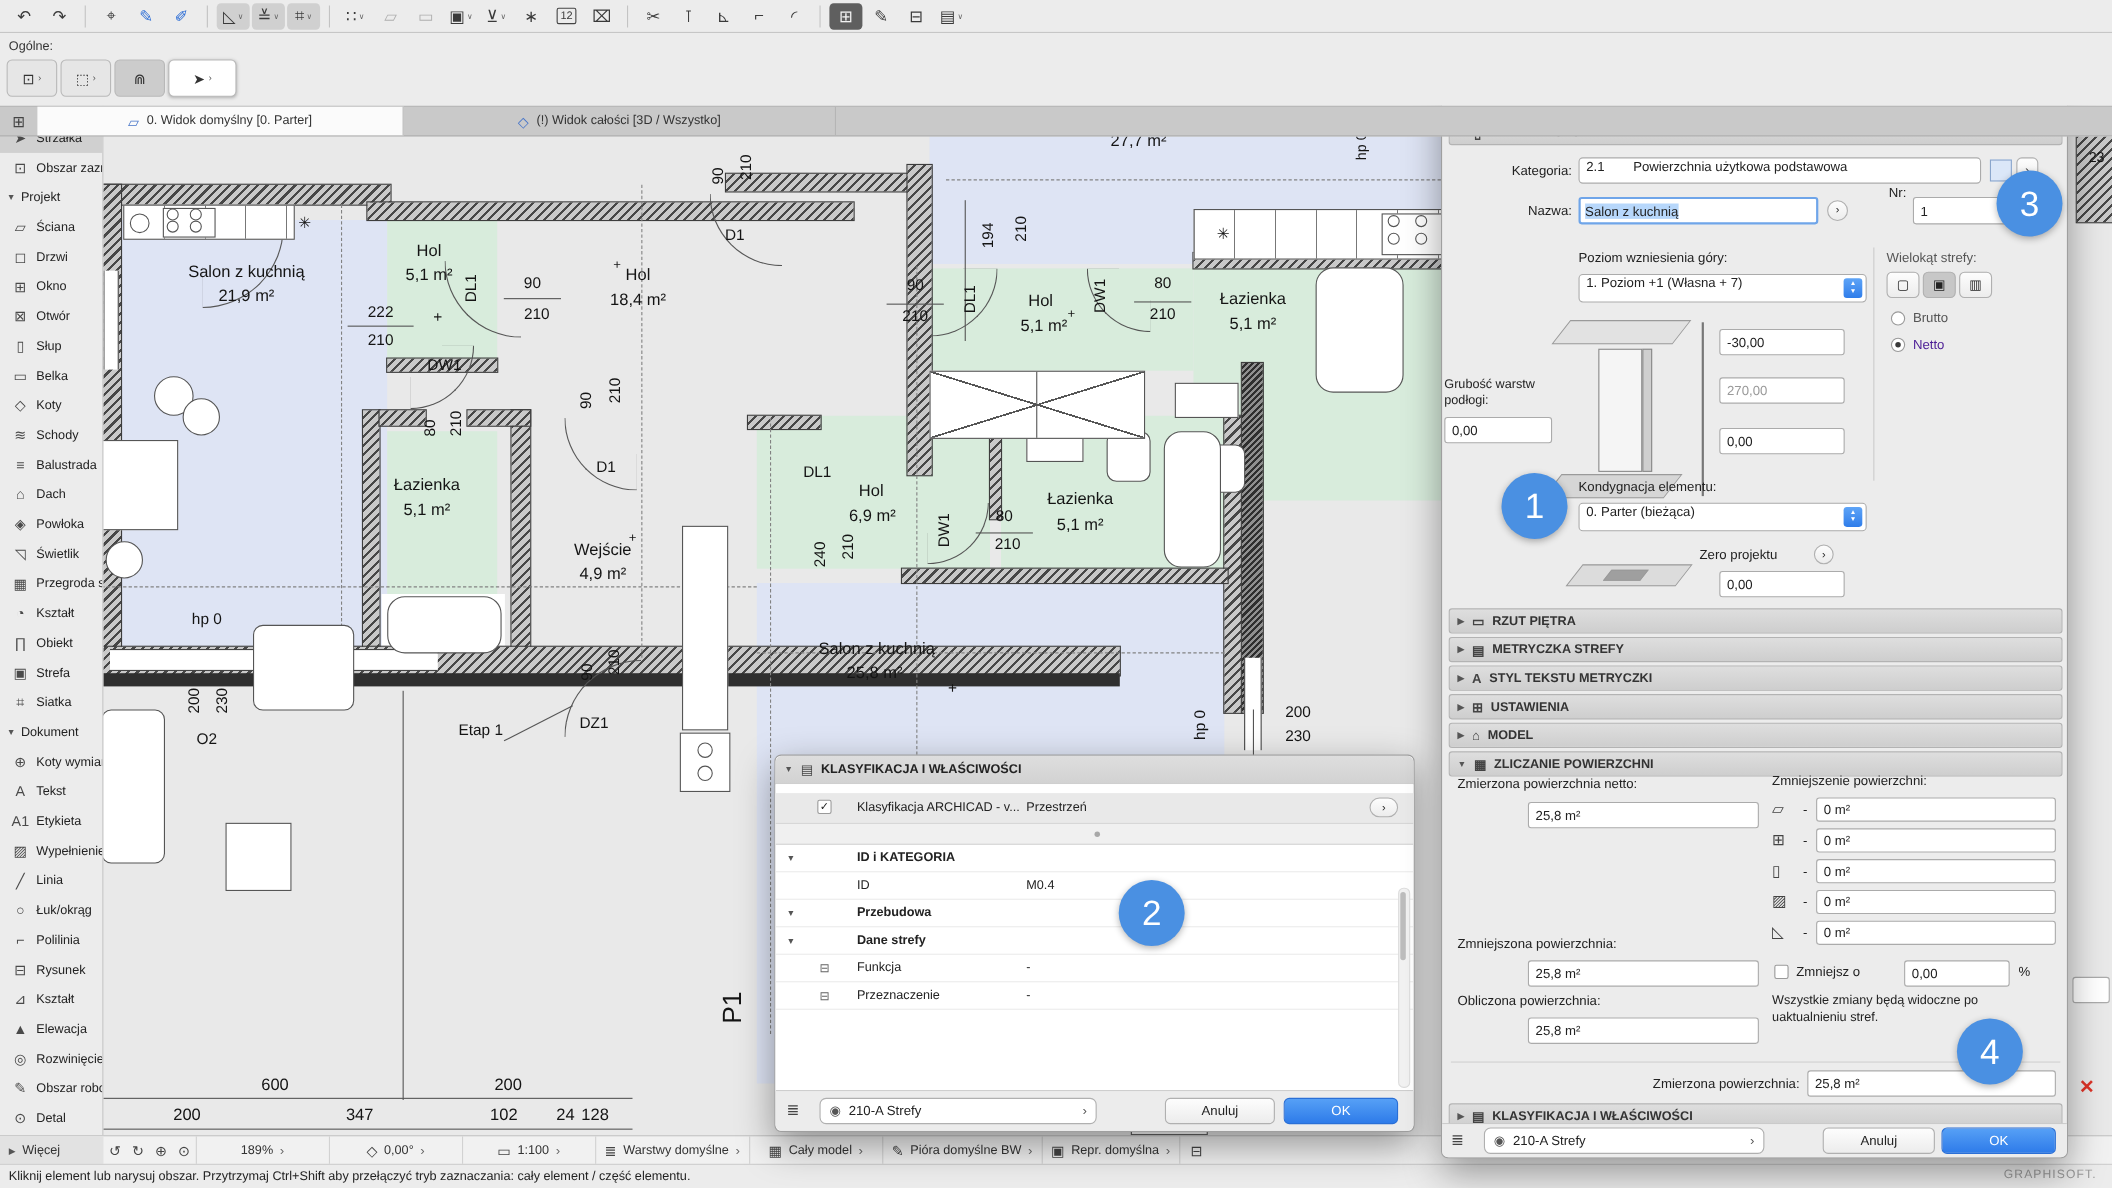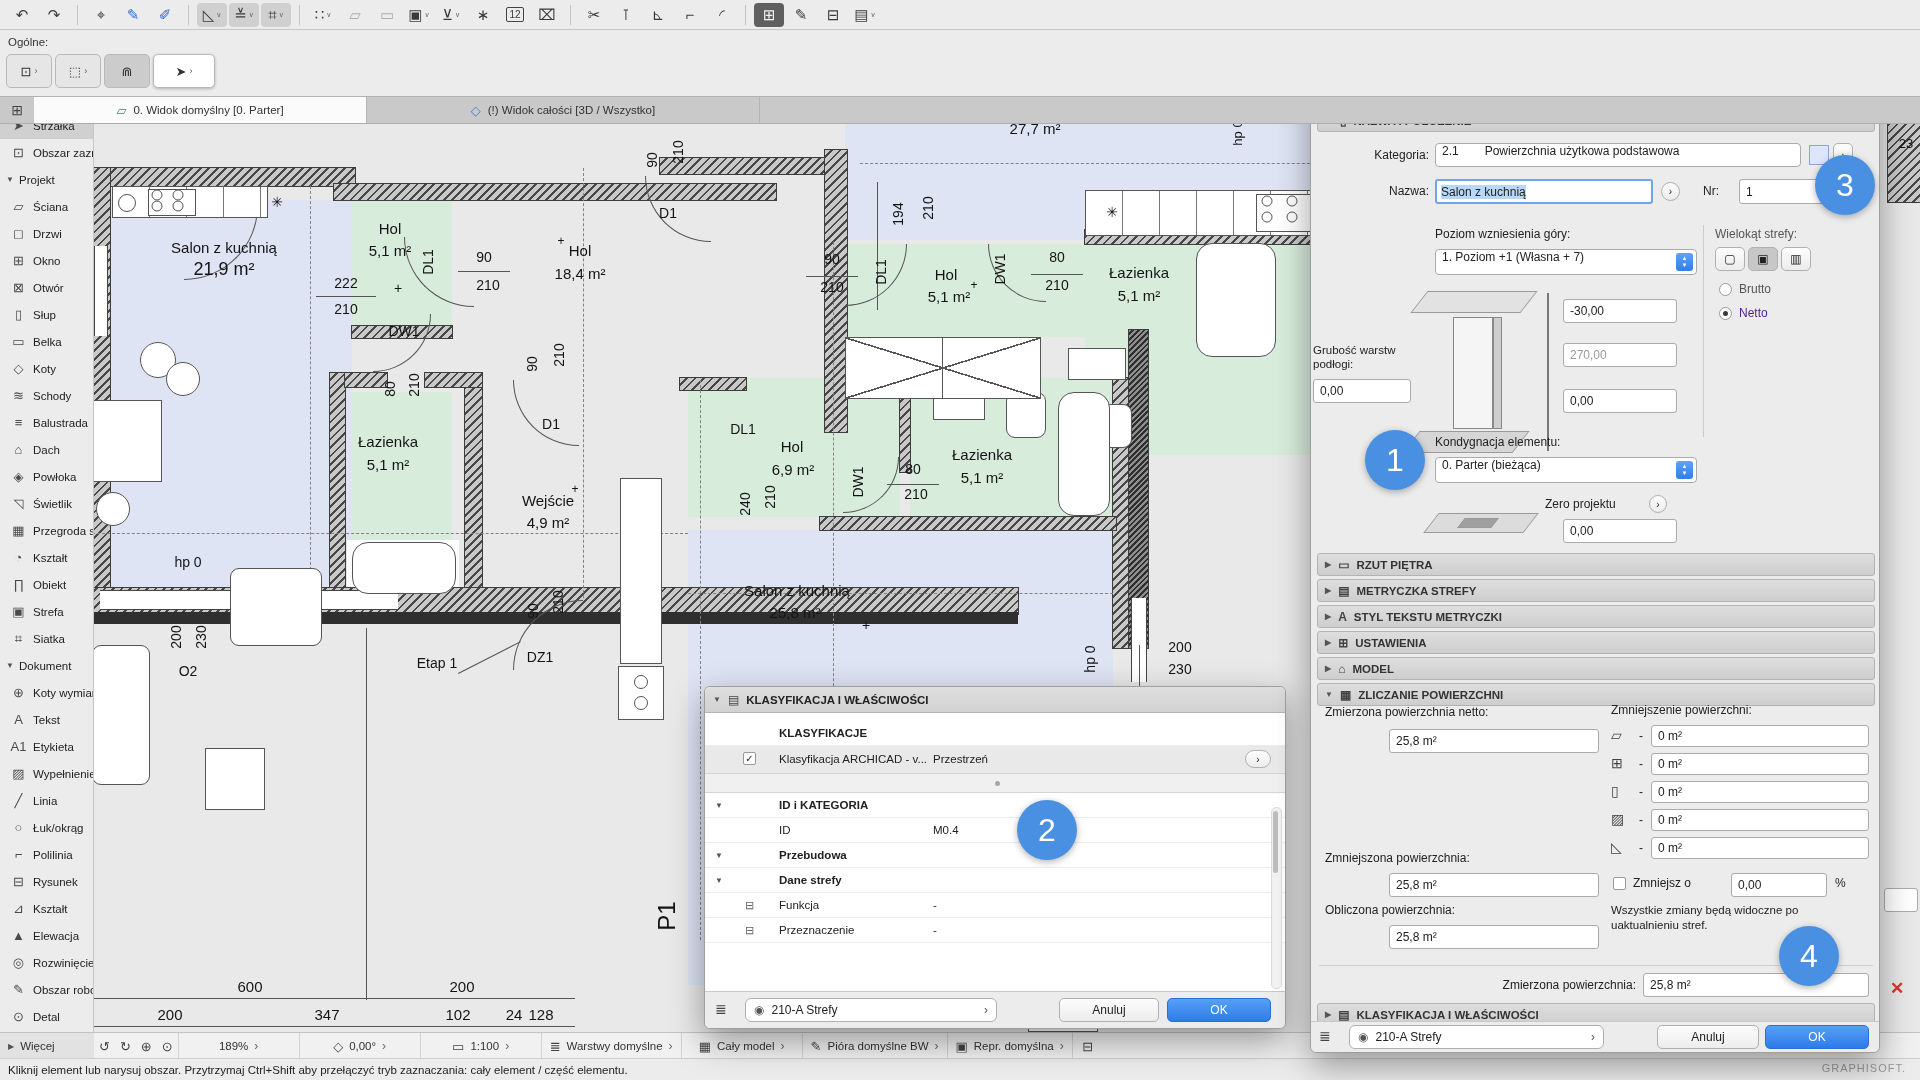--- a/index.html
+++ b/index.html
@@ -219,21 +219,21 @@
     <div class="furn tub" style="left: 1058px; top: 268px; width: 52px; height: 124px;"></div>
     <div class="furn " style="left: 620px; top: 354px; width: 42px; height: 186px;"></div>
     <div class="furn " style="left: 618px; top: 542px; width: 46px; height: 54px;">
       <div class="dot" style="left: 50%; top: 28%; width: 12px; height: 12px; transform: translate(-50%, -50%); position: absolute;"></div>
       <div class="dot" style="left: 50%; top: 70%; width: 12px; height: 12px; transform: translate(-50%, -50%); position: absolute;"></div>
     </div>
     <div class="furn " style="left: 868px; top: 862px; width: 74px; height: 36px;"></div>
     <div class="furn " style="left: 1028px; top: 884px; width: 70px; height: 24px;"></div>
     <div class="furn xbox" style="left: 845px; top: 213px; width: 196px; height: 62px;"></div>
     <div class="plabel" style="left: 224px; top: 123px; font-size: 15px;">Salon z kuchnią</div>
-    <div class="plabel" style="left: 224px; top: 145px; font-size: 18px;">21,9 m²</div>
+    <div class="plabel" style="left: 224px; top: 145px; font-size: 15px;">21,9 m²</div>
     <div class="plabel" style="left: 390px; top: 104px; font-size: 15px;">Hol</div>
     <div class="plabel" style="left: 390px; top: 126px; font-size: 15px;">5,1 m²</div>
     <div class="plabel" style="left: 346px; top: 159px; font-size: 14px;">222</div>
     <div class="plabel" style="left: 398px; top: 164px; font-size: 14px;">+</div>
     <div class="plabel" style="left: 346px; top: 185px; font-size: 14px;">210</div>
     <div class="plabel rot" style="left: 428px; top: 138px; font-size: 14px;">DL1</div>
     <div class="plabel" style="left: 484px; top: 133px; font-size: 14px;">90</div>
     <div class="plabel" style="left: 488px; top: 161px; font-size: 14px;">210</div>
     <div class="plabel" style="left: 580px; top: 126px; font-size: 15px;">Hol</div>
     <div class="plabel" style="left: 580px; top: 149px; font-size: 15px;">18,4 m²</div>
@@ -641,23 +641,20 @@
 </div>
 
 <div class="dlg" id="classpanel" style="left:704px;top:686px;width:582px;height:343px;z-index:30;background:#fff">
   <div style="position:absolute;left:0;top:0;right:0;height:26px;background:linear-gradient(#dedede,#d2d2d2);
               border-bottom:1px solid #b5b5b5;border-radius:6px 6px 0 0;display:flex;align-items:center;gap:7px;padding:0 8px;box-sizing:border-box">
     <span class="tri">▼</span>
     <span class="sicon">▤</span>
     <span style="font-size:11.5px;font-weight:bold">KLASYFIKACJA I WŁAŚCIWOŚCI</span>
   </div>
   <div id="cp-list">
-      <div class="cp-row">
-        <span class="lab" style="font-weight: bold;">KLASYFIKACJE</span>
-      </div>
       <div class="cp-row" style="background: rgb(233, 233, 233); height: 26px;">
         <div class="cbox" style="left: 38px; top: 6px; position: absolute; font-size: 10px; text-align: center; line-height: 11px;">✓</div>
         <span class="lab">Klasyfikacja ARCHICAD - v...</span>
         <span class="val">Przestrzeń</span>
         <div class="btn" style="position: absolute; right: 14px; top: 4px; width: 26px; height: 18px; border-radius: 9px; font-size: 10px;">›</div>
       </div>
       <div class="cp-split"></div>
       <div class="cp-row sectrow">
         <span class="tri">▼</span>
         <span class="lab">ID i KATEGORIA</span>
@@ -728,21 +725,21 @@
     <span>2.1</span>
     <span style="margin-left:26px">Powierzchnia użytkowa podstawowa</span>
   </div>
   <div class="abs" style="left:498px;top:114px;width:20px;height:20px;background:#dbe7f8;border:1px solid #8aa6cc;box-sizing:border-box"></div>
   <div class="btn" style="left:522px;top:112px;width:20px;height:24px;font-size:11px">›</div>
   <div class="zlab" style="left:0;top:153px;width:118px;text-align:right">Nazwa:</div>
   <div class="input" style="left:124px;top:148px;width:218px;height:25px;border:2px solid #6fa5e9;padding:0 4px">
     <span style="background:#b7d7fb">Salon z kuchnią</span>
   </div>
   <div class="btn" style="left:350px;top:151px;width:19px;height:19px;border-radius:50%;font-size:10px">›</div>
-  <div class="zlab" style="left:392px;top:153px;width:30px;text-align:left">Nr:</div>
+  <div class="zlab" style="left:392px;top:137px;width:30px;text-align:right">Nr:</div>
   <div class="input" style="left:428px;top:148px;width:112px;height:25px">
     <span>1</span>
   </div>
 
   <div class="zlab" style="left:124px;top:196px">Poziom wzniesienia góry:</div>
   <div class="combo" style="left:124px;top:218px;width:262px;height:26px">
     <span>1. Poziom +1 (Własna + 7)</span>
     <span class="stepper">▲<br>▼</span>
   </div>
   <div class="skew" style="left:108px;top:260px;width:110px;height:22px;background:#e2e2e2"></div>

